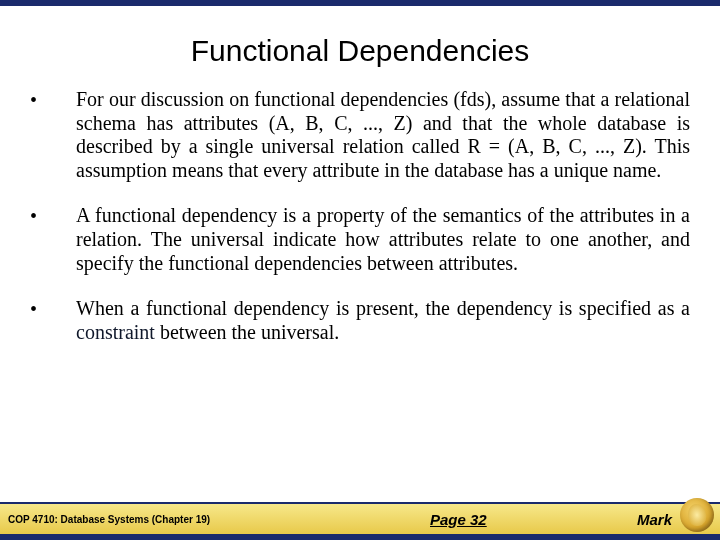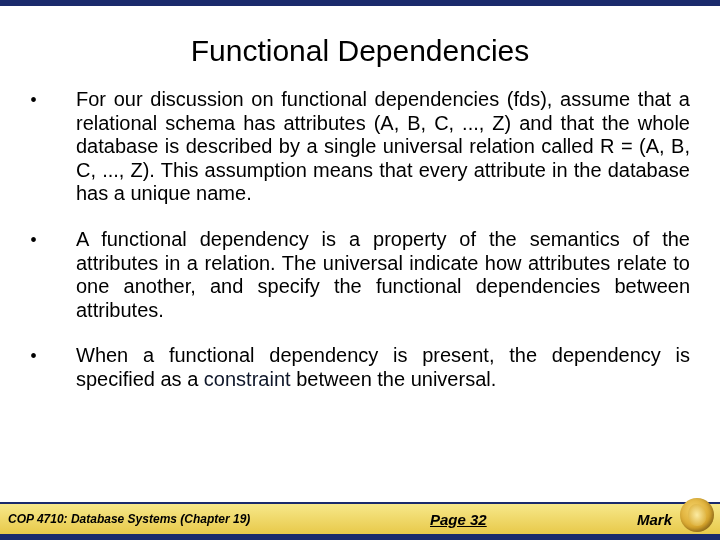--- a/index.html
+++ b/index.html
@@ -35,21 +35,21 @@
   .bullet-dot {
     width: 46px;
     flex-shrink: 0;
     font-size: 20px;
     font-family: "Times New Roman", Times, serif;
     color: #000;
     padding-top: 1px;
   }
   .bullet-text {
     flex: 1;
-    font-family: Liberation Sans, sans-serif;
+    font-family: Liberation Serif, serif;
     font-size: 20px;
     line-height: 1.18;
     color: #000;
     text-align: justify;
   }
   .constraint {
     color: #0f172a;
   }
   .footer {
     position: absolute;
@@ -60,22 +60,21 @@
     background: linear-gradient(to bottom, #f7e88a 0%, #e8c94a 100%);
     border-top: 2px solid #1a2a6c;
     border-bottom: 6px solid #1a2a6c;
     display: flex;
     align-items: center;
     padding: 0 8px;
   }
   .footer-left {
     font-family: Arial, Helvetica, sans-serif;
     font-weight: bold;
-    font-style: italic;
-    font-size: 12px;
+    font-size: 10px;
     color: #000;
   }
   .footer-page {
     font-family: Arial, Helvetica, sans-serif;
     font-weight: bold;
     font-style: italic;
     font-size: 15px;
     color: #000;
     position: absolute;
     left: 430px;

